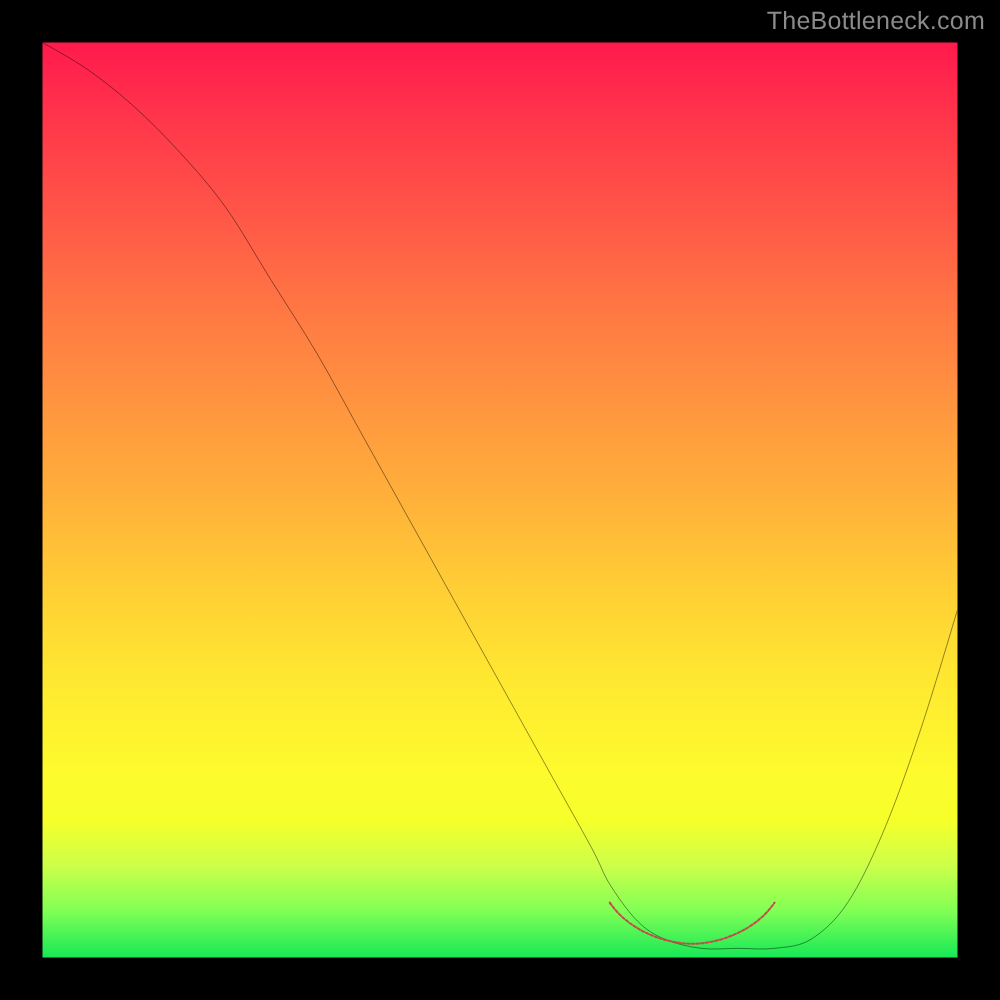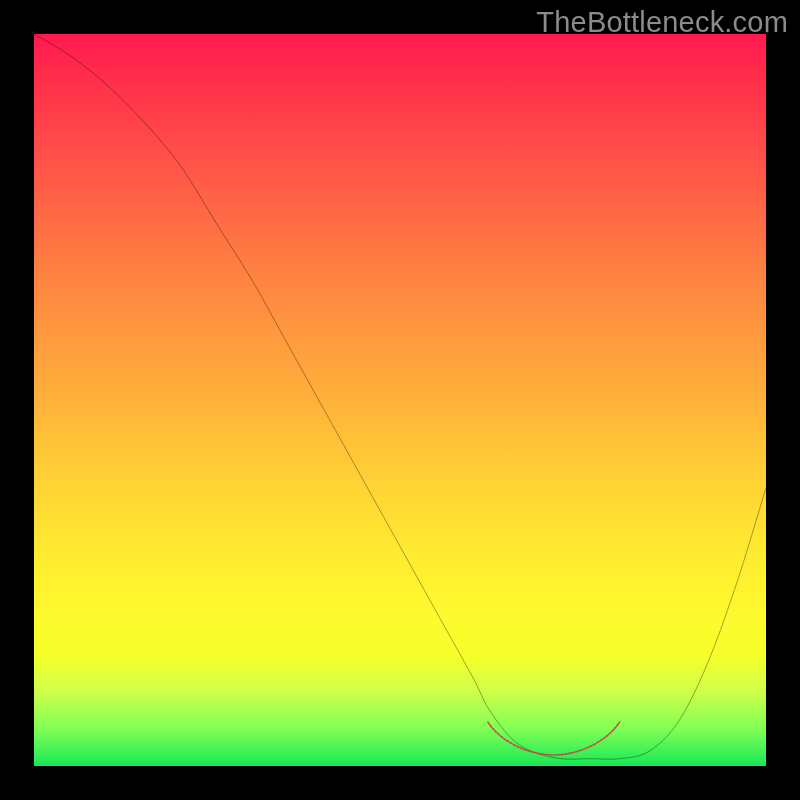--- a/index.html
+++ b/index.html
@@ -45,21 +45,21 @@
     top: 0;
     left: 0;
     width: 732px;
     height: 732px;
   }
   .watermark {
     position: absolute;
     top: 6px;
     right: 12px;
     color: #8b8b8b;
-    font-size: 29px;
+    font-size: 20px;
     font-weight: 400;
     letter-spacing: 0.2px;
   }
 </style>
 </head>
 <body>
 
 <div class="frame">
   <div class="watermark">TheBottleneck.com</div>
   <div class="plot">

